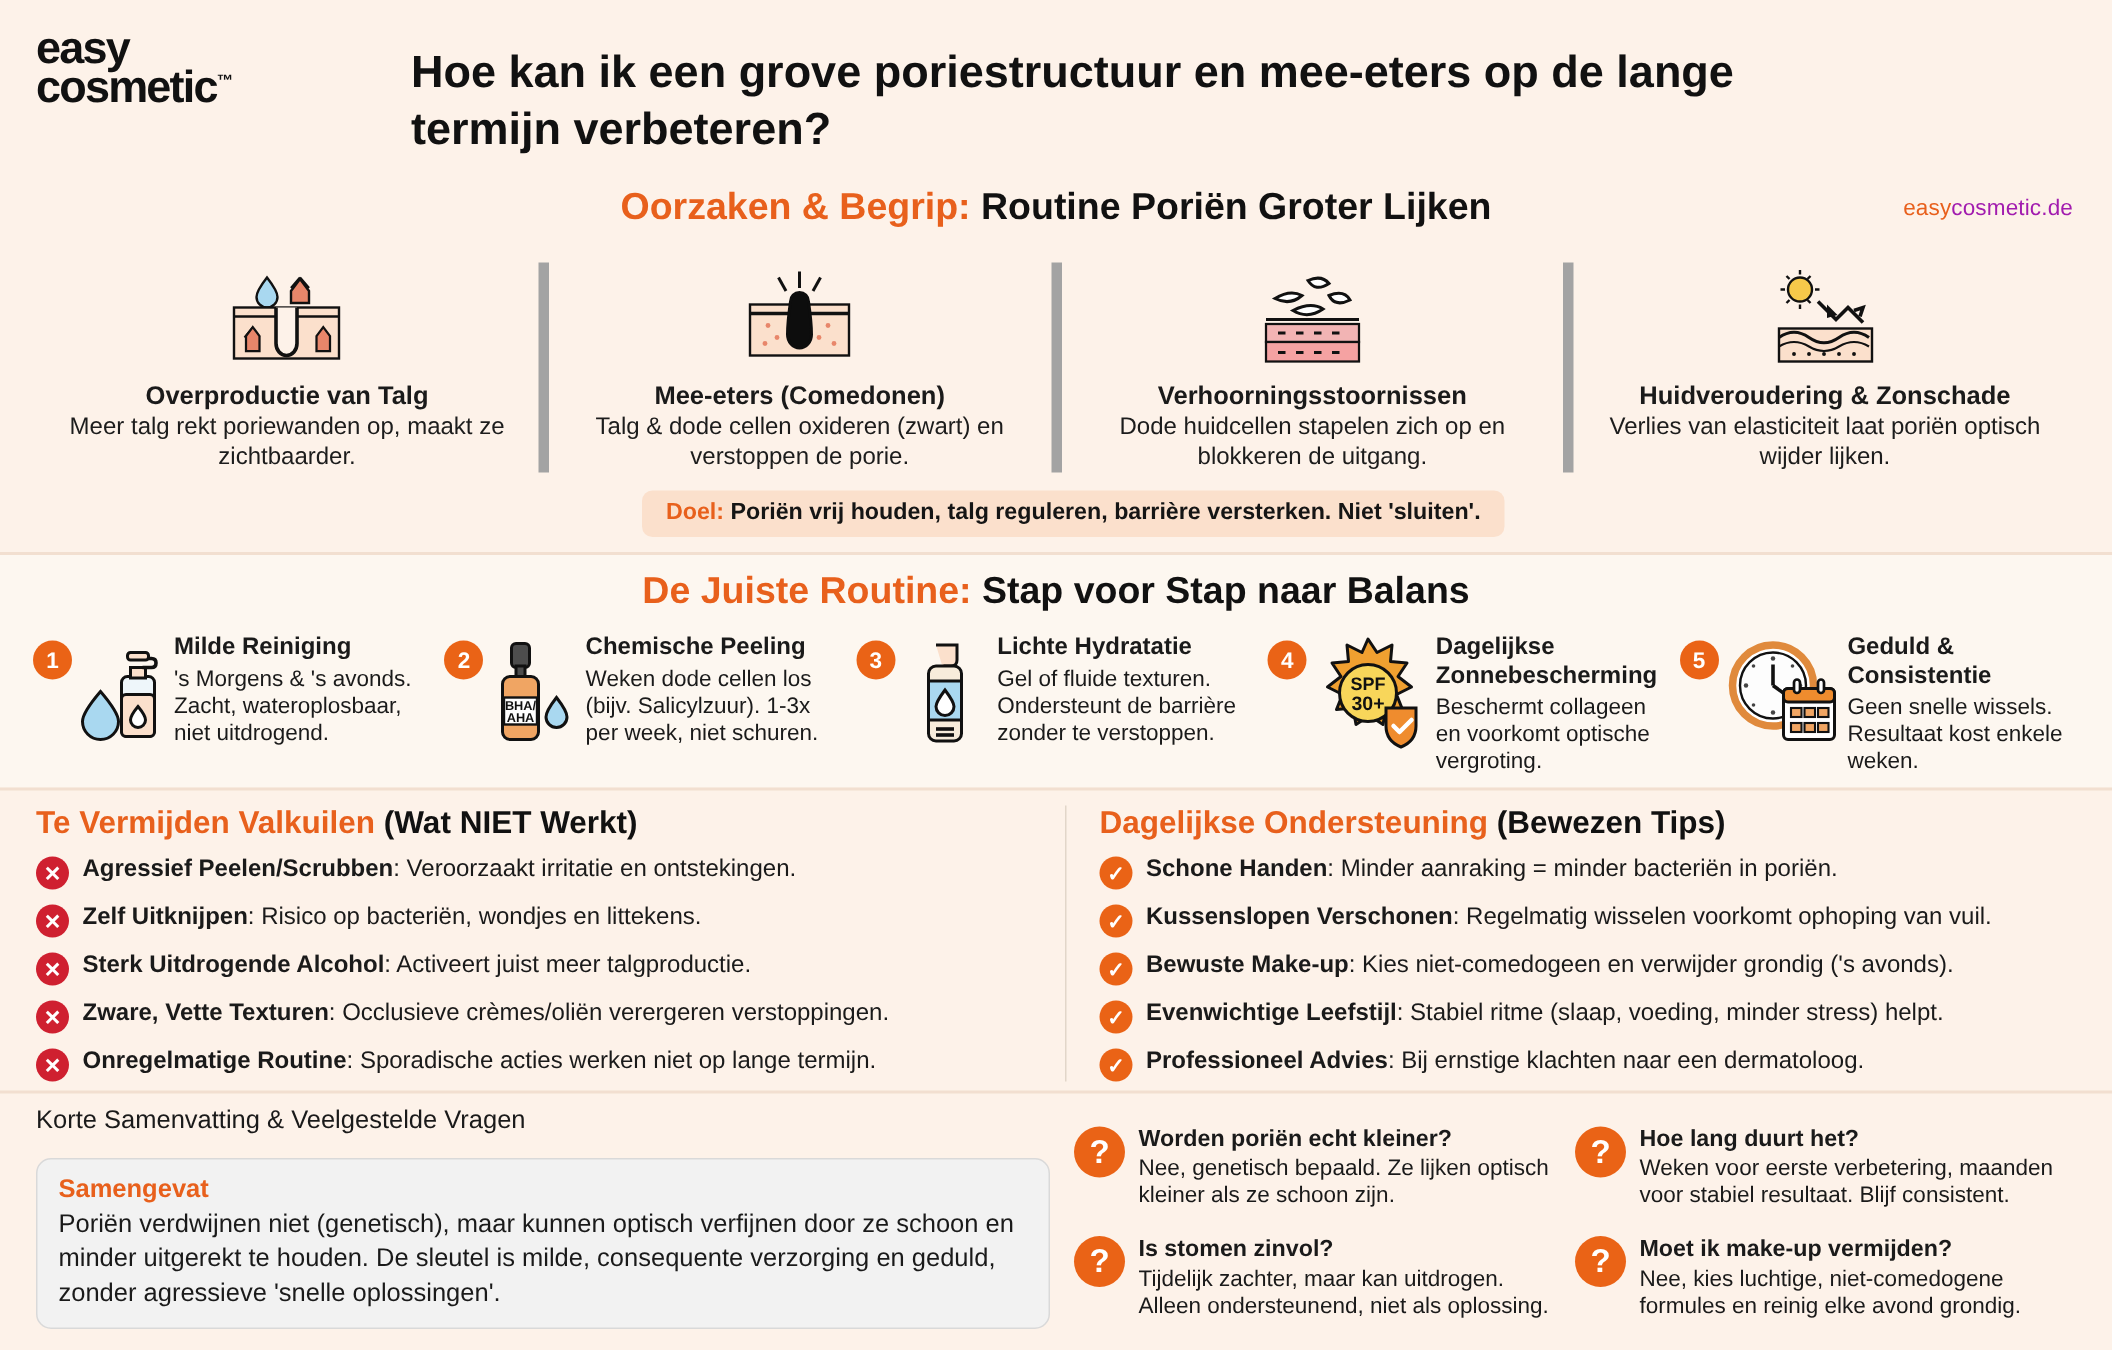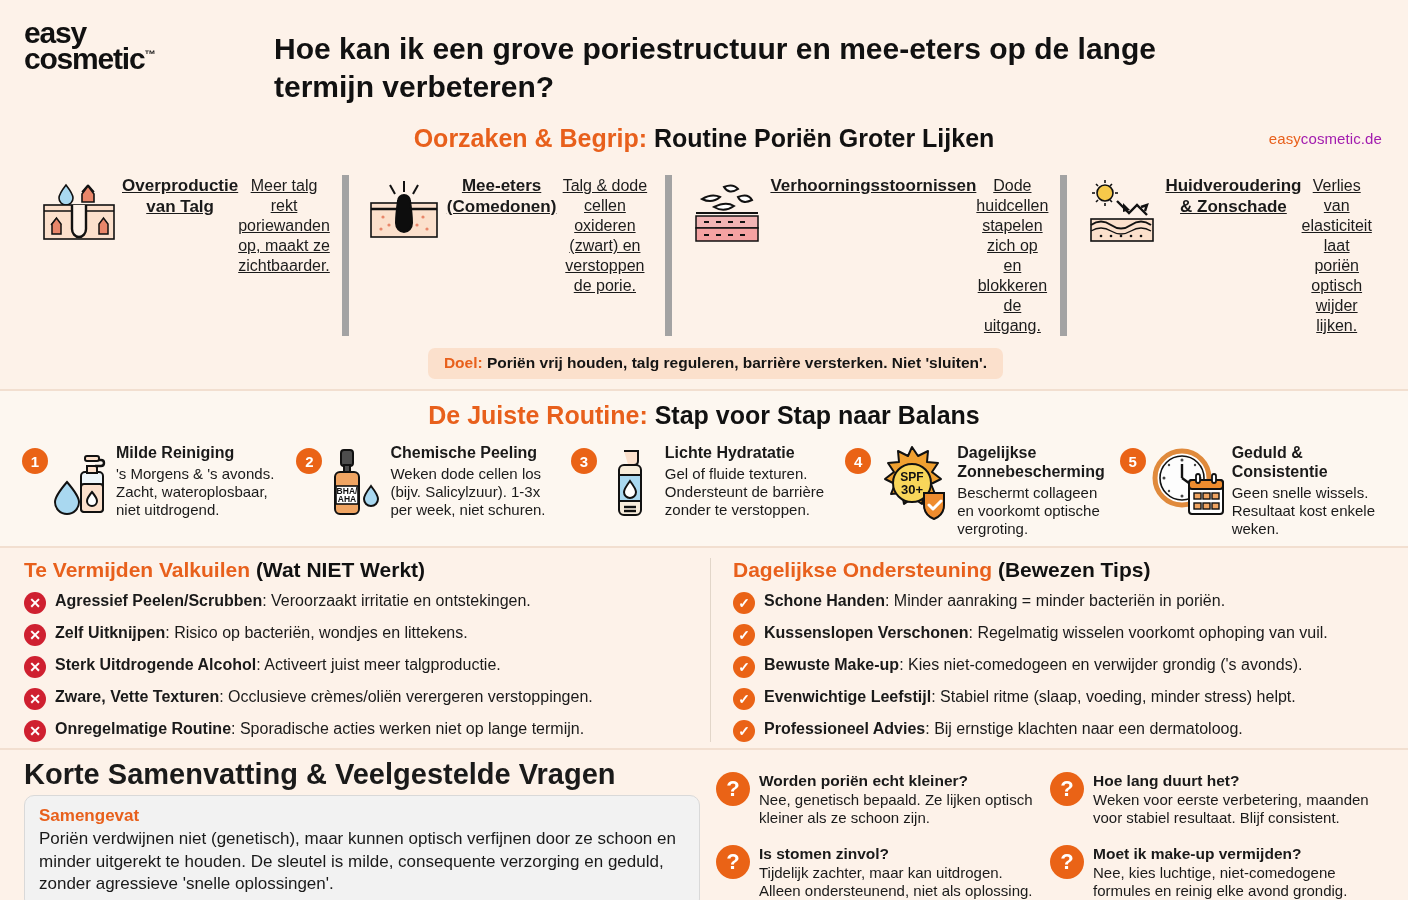--- a/index.html
+++ b/index.html
@@ -28,21 +28,21 @@
   .sec-title .accent { color: #e8601c; }
   .brand-url {
     position: absolute; right: 26px; top: 10px;
     font-size: 15px; color: #e8601c; letter-spacing: .1px;
   }
   .brand-url .grey { color: #a21caf; text-align: right; }
 
   .cause-row { display: flex; margin-top: 22px; }
   .cause {
     flex: 1 1 0; text-align: center; padding: 0 12px;
-    display: flex; flex-direction: row;  text-decoration: underline;
+    display: flex; flex-direction: column; align-items: center;
   }
   .cause + .cause { border-left: 7px solid #a3a3a3; }
   .cause-ico { height: 68px; display: flex; align-items: flex-end; justify-content: center; margin-bottom: 10px; }
   .cause-h { font-size: 17px; font-weight: 700; line-height: 1.25; }
   .cause-p { font-size: 16px; line-height: 1.25; color: #1c1c1c; margin-top: 1px; }
 
   .doel-wrap { display: flex; justify-content: center; margin-top: 12px; padding-bottom: 10px; }
   .doel {
     background: #fbe0cc; border-radius: 7px; padding: 6px 16px 7px 16px;
     font-size: 15.5px; font-weight: 600; color: #151515; margin-left: 23px;
@@ -79,21 +79,21 @@
         display: flex; align-items: center; justify-content: center;
         font-size: 14px; font-weight: 700; color: #fff; margin-right: 9px; margin-top: 1px; }
   .ic.x { background: #cf2030; }
   .ic.v { background: #ea6316; }
   .li-t { font-size: 16px; line-height: 1.2; }
   .li-t b { font-weight: 700; }
 
   
   .sec-bottom { display: flex; padding: 8px 24px 0 24px; }
   .sum-col { flex: 0 0 692px; padding-right: 16px; }
-  .sum-h { font-size: 29px; font-weight: 700; margin-bottom: 4px; }
+  .sum-h { font-size: 17px; font-weight: 400; margin-bottom: 15px; }
   .sum-box {
     border: 1px solid #d9d9d9; border-radius: 10px; background: #f2f2f2;
     padding: 10px 14px 12px 14px;
   }
   .sum-label { color: #e8601c; font-size: 17px; font-weight: 700; margin-bottom: 2px; }
   .sum-p { font-size: 17px; line-height: 1.34; }
 
   .faq-col { flex: 1 1 auto; display: flex; flex-wrap: wrap; padding-top: 14px; }
   .faq { width: 50%; display: flex; align-items: flex-start; padding: 0 10px 18px 0; }
   .qmark {

